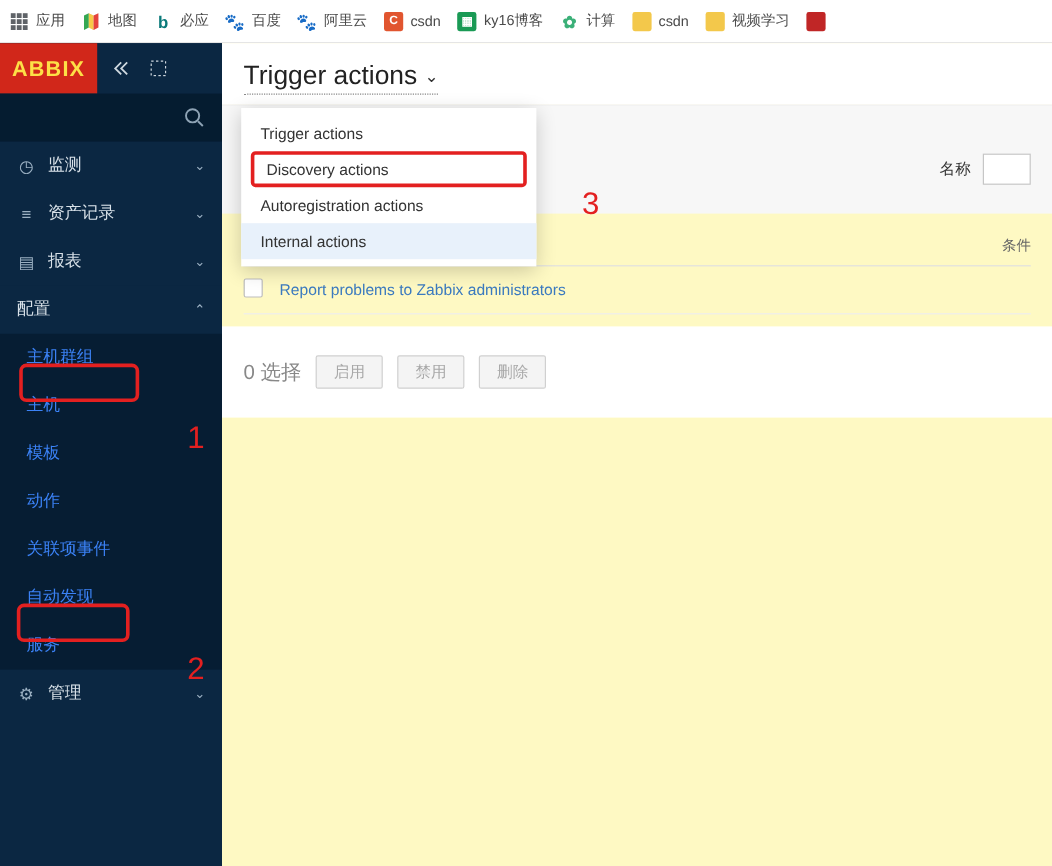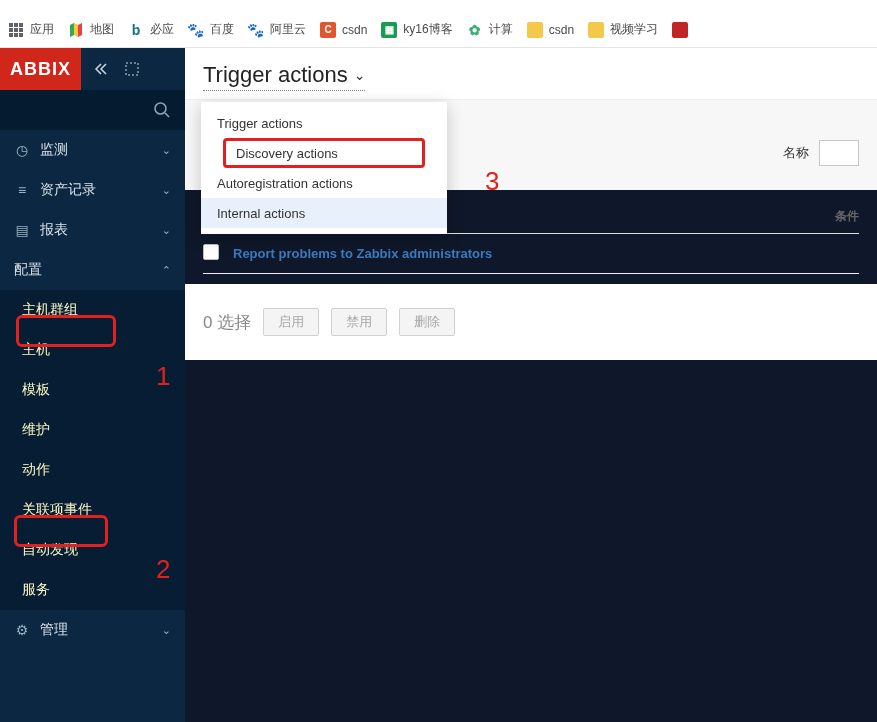--- a/index.html
+++ b/index.html
@@ -1,74 +1,74 @@
 <!DOCTYPE html>
 <html><head>
 <meta charset="utf-8">
 <style>
   * { box-sizing: border-box; margin: 0; padding: 0; }
   body { font-family: Arial, "Microsoft YaHei", sans-serif; font-size: 13px; color: #333; background: #fff; width: 877px; height: 722px; overflow: hidden; position: relative; }
 
   
-  .bookmarks-bar { height: 36px; background: #ffffff; display: flex; align-items: center; padding: 0 8px; gap: 14px; border-bottom: 1px solid #e5e5e5; margin-top: 12px; }
+  .bookmarks-bar { height: 36px; background: #ffffff; display: flex; align-items: center; padding: 0 8px; gap: 14px; border-bottom: 1px solid #e5e5e5; }
   .bookmarks-bar .bm { display: flex; align-items: center; gap: 6px; color: #4a4a4a; font-size: 12px; cursor: pointer; }
   .bm-ico { width: 16px; height: 16px; display: inline-flex; align-items: center; justify-content: center; border-radius: 2px; font-size: 10px; font-weight: bold; color: #fff; }
   .bm-app { color:#5f6368; }
   .ico-map { background:#fff; }
   .ico-bing { color:#0a7a7a; background:#fff; font-size:14px;}
   .ico-baidu { color:#2d3fbf; background:#fff; font-size:14px; }
   .ico-ali { color:#2d3fbf; background:#fff; font-size:14px; }
   .ico-csdn { background:#e1552f; }
   .ico-ky { background:#1a9a55; }
   .ico-calc { color:#3bb078; background:#fff; font-size:14px;}
   .ico-folder { background:#f3c84b; }
   .ico-pdf { background:#c02626; }
 
   .app { display: flex; height: 686px; }
 
   
   .sidebar { width: 185px; background: #0b2742; color: #cfd8df; display: flex; flex-direction: column; position: relative; }
   .sb-header { height: 42px; background: #0b2742; display: flex; align-items: center; padding: 0 6px 0 0; gap: 8px; }
-  .logo { background: #d1271a; color: #ffffff; font-weight: bold; letter-spacing: 1px; height: 42px; display: flex; align-items: center; padding: 0 10px; font-size: 18px; }
+  .logo { background: #d1271a; color: #fde047; font-weight: bold; letter-spacing: 1px; height: 42px; display: flex; align-items: center; padding: 0 10px; font-size: 18px; }
   .sb-collapse, .sb-fullscreen { color: #cfd8df; cursor: pointer; padding: 4px; font-size: 14px; }
   .sb-search { height: 40px; background: #051c30; display: flex; align-items: center; justify-content: flex-end; padding: 0 14px; }
   .sb-search .search-icon { color: #8ea3b5; font-size: 16px; cursor: pointer; }
 
   .sb-menu { flex: 1; }
   .sb-item { height: 40px; display: flex; align-items: center; padding: 0 14px; cursor: pointer; font-size: 14px; color: #d8e1e8; gap: 10px; position: relative; }
   .sb-item .menu-icon { width: 16px; text-align: center; color: #9bb0c2; font-size: 14px; }
   .sb-item .chev { margin-left: auto; color: #9bb0c2; font-size: 11px; }
   .sb-item.open { background: #0b2742; }
   .sb-sub { background: #061d33; }
-  .sb-sub .sb-subitem { height: 40px; display: flex; align-items: center; padding-left: 22px; cursor: pointer; color: #fef9c3; font-size: 14px; }
+  .sb-sub .sb-subitem { height: 40px; display: flex; align-items: center; padding-left: 22px; cursor: pointer; color: #3b82f6; font-size: 14px; }
 
   
   .annot { position: absolute; border: 3px solid #e32020; border-radius: 6px; pointer-events: none; }
   .annot-num { position: absolute; color: #e32020; font-size: 26px; font-weight: 500; pointer-events: none; }
 
   
-  .main { flex: 1; background: #0f172a; display: flex; flex-direction: column; position: relative; }
+  .main { flex: 1; background: #fef9c3; display: flex; flex-direction: column; position: relative; }
   .main-head { padding: 14px 18px 8px; background: #fff; position: relative; z-index: 5; }
   .page-title-wrap { display: inline-flex; align-items: center; gap: 6px; border-bottom: 1px dotted #888; padding-bottom: 2px; cursor: pointer; }
   .page-title { font-size: 22px; color: #222; font-weight: 400; }
   .page-title-chev { font-size: 14px; color: #333; }
 
   
   .dropdown { position: absolute; top: 54px; left: 16px; width: 246px; background: #fff; box-shadow: 0 4px 16px rgba(0,0,0,0.2); padding: 6px 0; z-index: 10; }
   .dd-item { height: 30px; display: flex; align-items: center; padding: 0 16px; font-size: 13px; color: #333; cursor: pointer; }
   .dd-item.hover { background: #e8f1fb; }
-  .dd-item.highlighted { border: 3px solid #e32020; border-radius: 4px; margin: 0 22px; padding: 0 10px; }
+  .dd-item.highlighted { border: 3px solid #e32020; border-radius: 4px; margin: 0 8px; padding: 0 10px; }
 
   
   .filter-zone { background: #f7f7f7; padding: 40px 18px 24px; display: flex; justify-content: flex-end; align-items: center; gap: 10px; border-top: 1px solid #eee; }
   .filter-label { font-size: 13px; color: #333; }
   .filter-input { height: 26px; border: 1px solid #c6c6c6; width: 40px; padding: 0 6px; font-size: 13px; background: #fff; }
 
   
-  .table-area { padding: 10px 18px; font-weight: bold; }
+  .table-area { padding: 10px 18px; }
   .thead { display: flex; align-items: center; height: 34px; border-bottom: 1px solid #e0e0e0; font-size: 12px; color: #666; }
   .thead .col-chk { width: 30px; }
   .thead .col-name { flex: 1; color: #3b7abf; cursor: pointer; }
   .thead .col-name .sort-arrow { color: #888; margin-left: 2px; font-size: 10px; }
   .thead .col-cond { width: 50px; text-align: right; color: #666; }
   .chkbox { width: 16px; height: 16px; border: 1px solid #bdbdbd; border-radius: 2px; background: #fff; cursor: pointer; display: inline-block; }
 
   .trow { display: flex; align-items: center; height: 40px; border-bottom: 1px solid #eee; font-size: 13px; }
   .trow .col-chk { width: 30px; }
   .trow .col-name { flex: 1; }
@@ -202,23 +202,20 @@
         <div class="sb-subitem">
             <span>主机群组</span>
           </div>
         <div class="sb-subitem">
             <span>主机</span>
           </div>
         <div class="sb-subitem">
             <span>模板</span>
           </div>
         <div class="sb-subitem">
-            <span>维护</span>
-          </div>
-        <div class="sb-subitem">
             <span>动作</span>
           </div>
         <div class="sb-subitem">
             <span>关联项事件</span>
           </div>
         <div class="sb-subitem">
             <span>自动发现</span>
           </div>
         <div class="sb-subitem">
             <span>服务</span>

